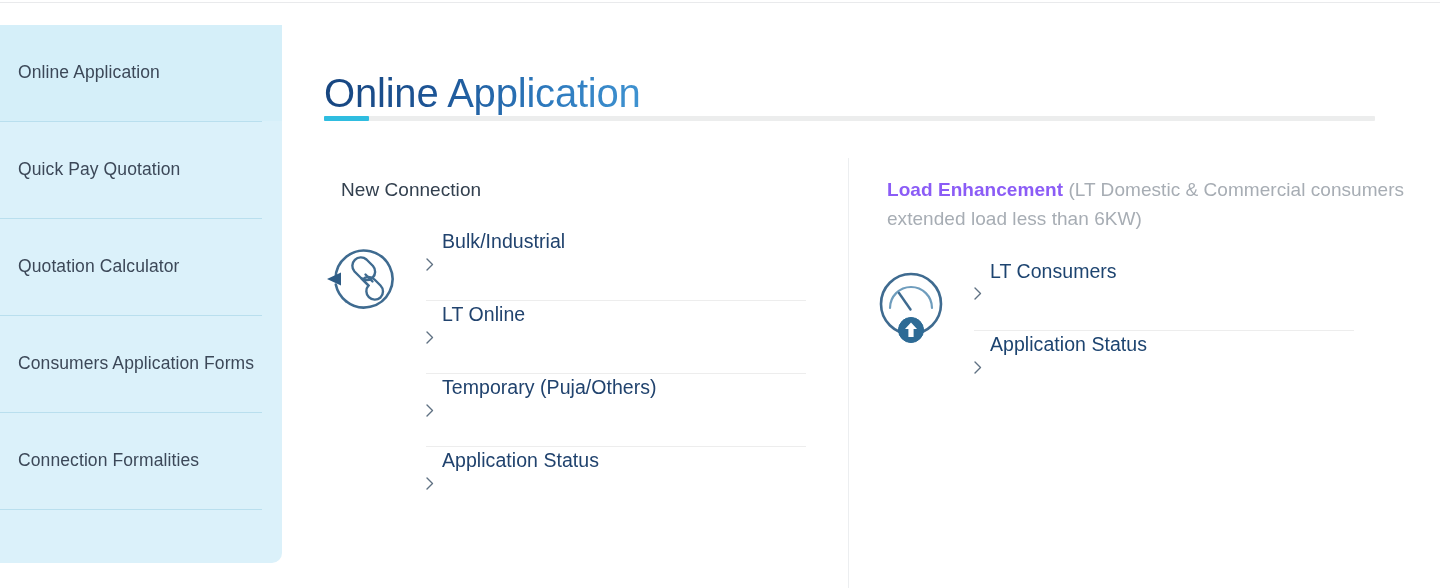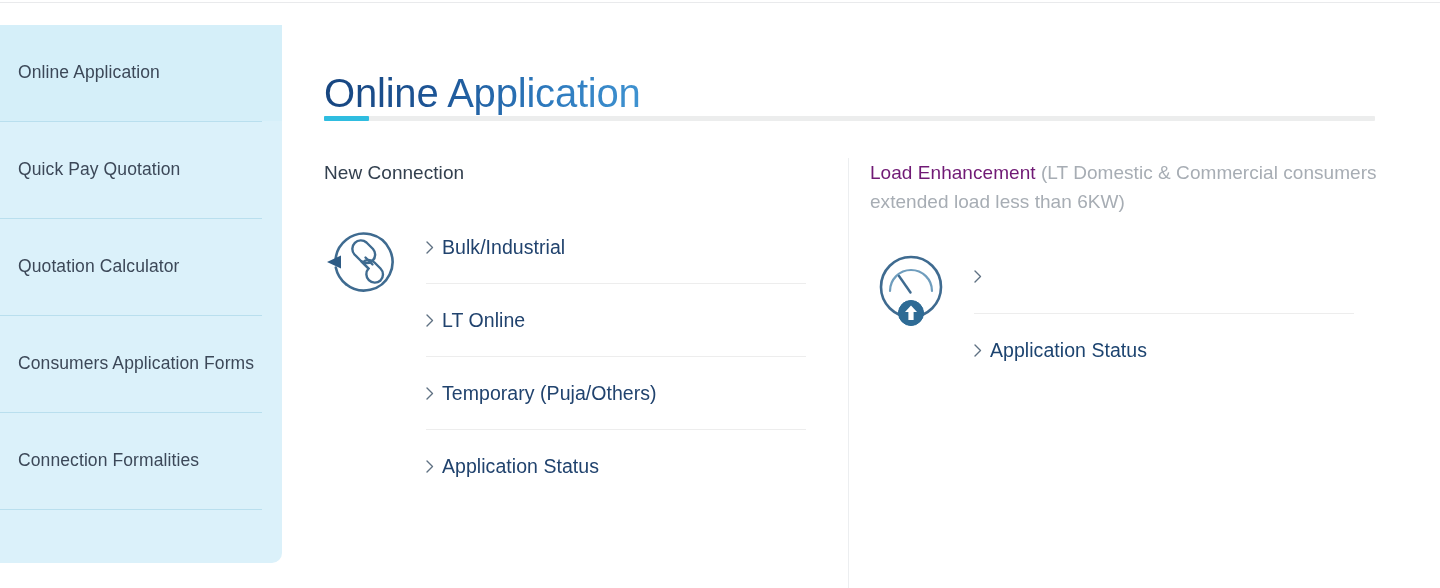--- a/index.html
+++ b/index.html
@@ -127,27 +127,27 @@
     position: absolute;
     top: 158px;
   }
   .col-left  { left: 0px;   width: 490px; }
   .col-right { left: 546px; width: 560px; }
 
   .col-heading {
     font-size: 19px;
     color: #33404f;
     line-height: 1.55;
-    margin: 0;
+    margin: 17px;
     font-weight: 400;
     letter-spacing: .05px;
   }
   .col-heading .strong {
-    font-weight: 400;
-    color: #701a75;
+    font-weight: 700;
+    color: #8b5cf6;
   }
   .col-heading .muted {
     color: #a7adb4;
     font-weight: 400;
   }
 
   .col-body {
     position: relative;
     margin-top: 24px;
   }
@@ -167,21 +167,20 @@
     list-style: none;
     margin: 0;
     padding: 0;
   }
   .col-left  .link-list { margin-left: 102px; width: 380px; }
   .col-right .link-list { margin-left: 104px; width: 380px; }
 
   .link-item {
     height: 73px;
     display: flex;
-    align-items: center;
     border-bottom: 1px solid #ededed;
     box-sizing: border-box;
     cursor: pointer;
   }
   .link-item:last-child { border-bottom: none; }
 
   .chev {
     flex: 0 0 auto;
     width: 16px;
     display: flex;
@@ -331,20 +330,21 @@
           </svg>
         </div>
 
         <ul class="link-list">
           <li class="link-item">
             <span class="chev">
               <svg width="8" height="13" viewBox="0 0 8 13" fill="none" xmlns="http://www.w3.org/2000/svg">
                 <path d="M1 1 L6.5 6.5 L1 12" stroke="#5f7183" stroke-width="1.4" fill="none" stroke-linecap="round" stroke-linejoin="round"></path>
               </svg>
             </span>
+            <span class="link-text">LT Consumers</span>
           </li>
 
           <li class="link-item">
             <span class="chev">
               <svg width="8" height="13" viewBox="0 0 8 13" fill="none" xmlns="http://www.w3.org/2000/svg">
                 <path d="M1 1 L6.5 6.5 L1 12" stroke="#5f7183" stroke-width="1.4" fill="none" stroke-linecap="round" stroke-linejoin="round"></path>
               </svg>
             </span>
             <span class="link-text">Application Status</span>
           </li>

